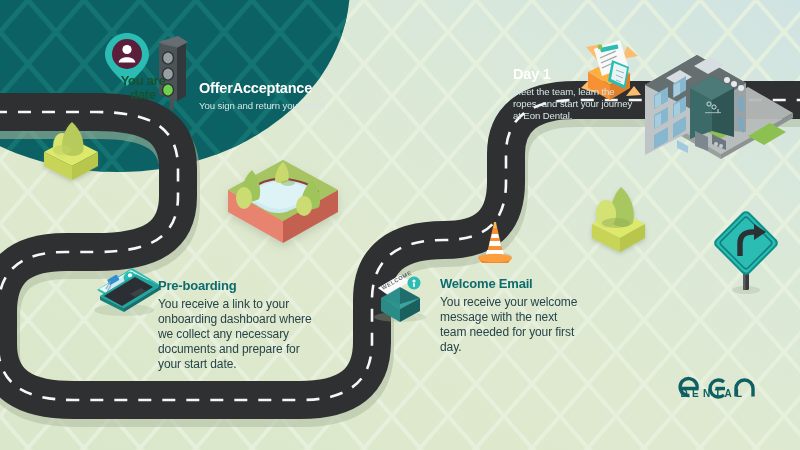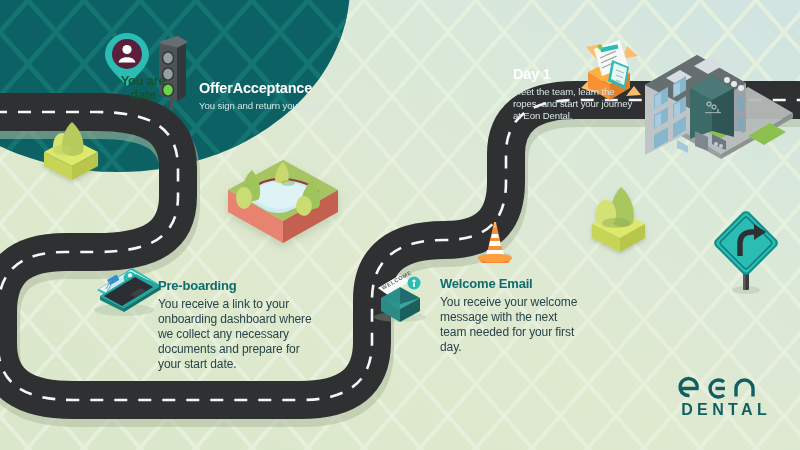--- a/index.html
+++ b/index.html
@@ -41,23 +41,23 @@
   #day1-block    { left:513px; top:66px;  width:125px; }
   #preboard-block{ left:158px; top:279px; width:160px; }
   #welcome-block { left:427px; top:277px; width:145px;margin-left:13px; }
 
   .step-title { margin-bottom:3px; }
 
   
   #logo { position:absolute; left:676px; top:371px; width:96px; height:44px; }
   #logo-word { position:absolute; left:0; top:0; width:96px; height:30px; }
   #logo-sub {
-    position:absolute; left:0; top:30px; width:96px;
-    text-align:center; color:#0f5f63; font-weight:bold;
-    font-size:16px; letter-spacing:4.4px; text-indent:4.4px;
+    position:absolute; left:0; top:17px; width:96px;
+    color:#0f5f63; font-weight:bold;
+    font-size:10px; letter-spacing:4.4px; text-indent:4.4px;
   }
 </style>
 </head>
 <body>
 
 <div id="stage">
 
   <svg class="layer" viewBox="0 0 800 450">
     <defs>
       <linearGradient id="bgGrad" x1="0" y1="1" x2="1" y2="0">

